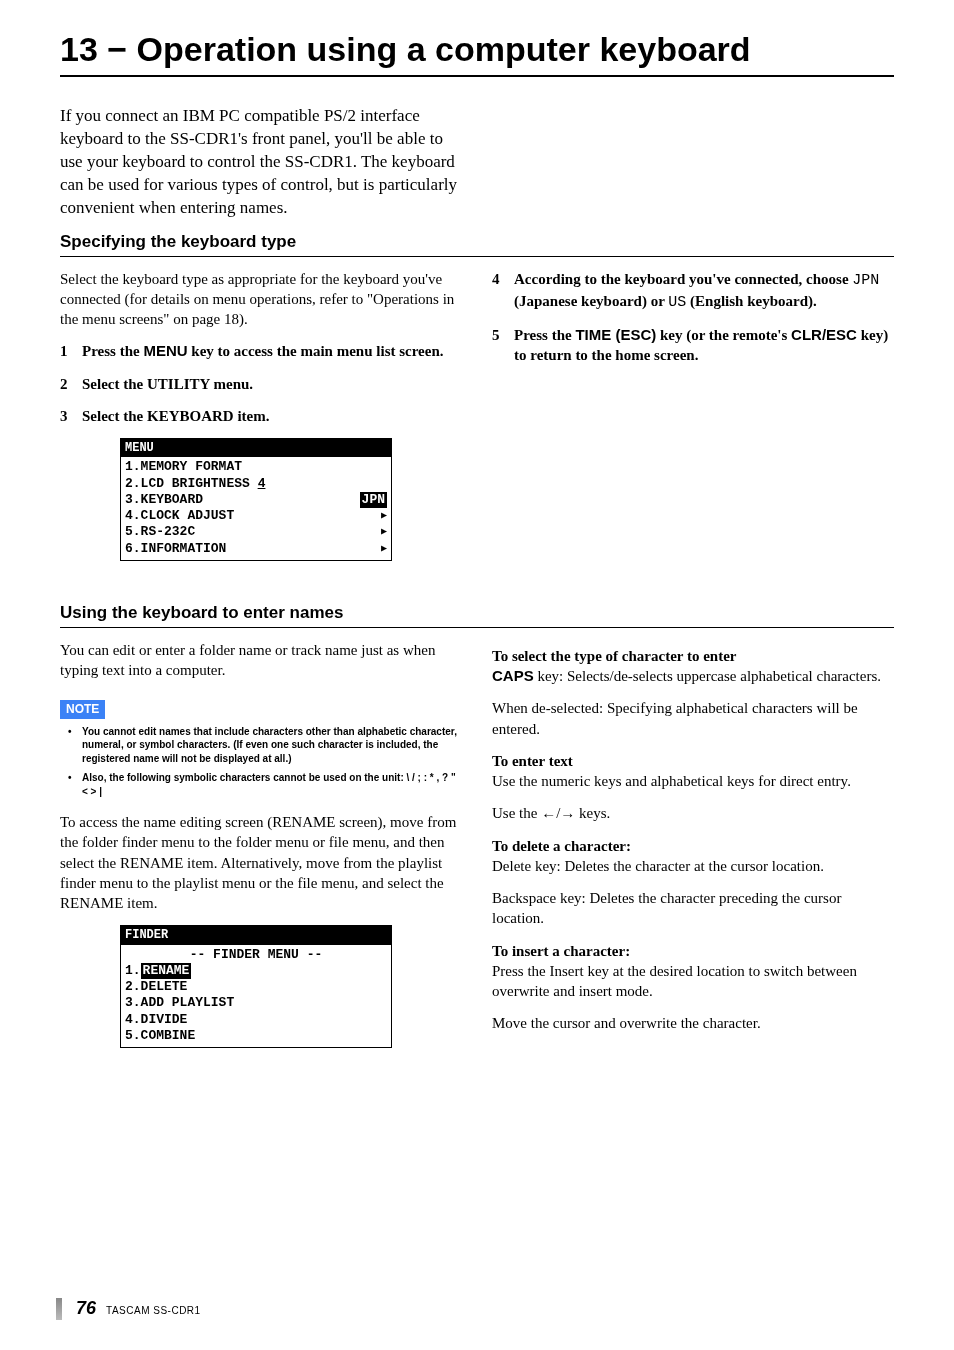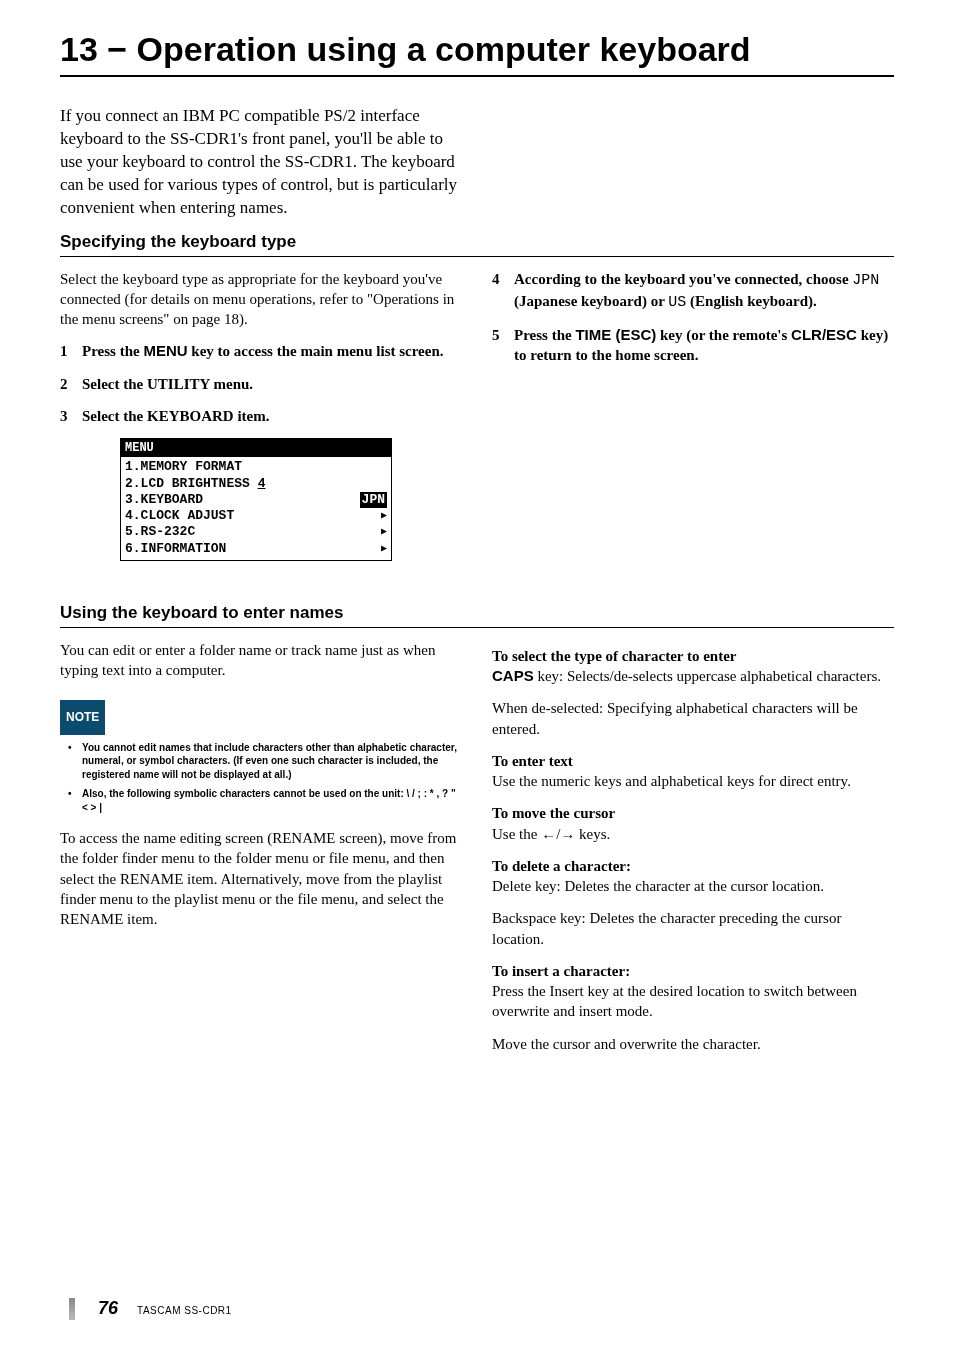--- a/index.html
+++ b/index.html
@@ -103,26 +103,26 @@
   }
   .tri {
     font-size: 10px;
     margin-left: auto;
   }
   .underline {
     text-decoration: underline;
   }
   .note-badge {
     display: inline-block;
-    background: #0c4a6e;
+    background: #3b82f6;
     color: #fff;
     font-family: Arial, sans-serif;
     font-size: 12px;
     font-weight: bold;
-    padding: 9px 6px;
+    padding: 1px 6px;
     margin: 8px 0 6px 0;
   }
   ul.note-list {
     margin: 0 0 14px 0;
     padding-left: 22px;
     list-style: none;
   }
   ul.note-list li {
     position: relative;
     font-family: Verdana, Arial, sans-serif;
@@ -139,24 +139,24 @@
   p.body {
     margin: 0 0 12px 0;
   }
   .subhead {
     font-weight: bold;
     margin-top: 6px;
   }
   .footer {
     position: absolute;
     bottom: 30px;
-    left: 69px;
+    left: 56px;
     display: flex;
     align-items: baseline;
-    gap: 19px;
+    gap: 10px;
     text-align: center;
   }
   .footer .bar {
     width: 6px;
     height: 22px;
     background: linear-gradient(to bottom, #888 0%, #bbb 100%);
     margin-right: 4px;
     align-self: flex-end;
   }
   .footer .pg {
@@ -242,31 +242,41 @@
   <div class="cols">
     <div class="col">
       <p class="body">You can edit or enter a folder name or track name just as when typing text into a computer.</p>
       <div class="note-badge">NOTE</div>
       <ul class="note-list">
         <li>You cannot edit names that include characters other than alphabetic character, numeral, or symbol characters. (If even one such character is included, the registered name will not be displayed at all.)</li>
         <li>Also, the following symbolic characters cannot be used on the unit: \ / ; : * , ? " &lt; &gt; |</li>
       </ul>
       <p class="body">To access the name editing screen (RENAME screen), move from the folder finder menu to the folder menu or file menu, and then select the RENAME item. Alternatively, move from the playlist finder menu to the playlist menu or the file menu, and select the RENAME item.</p>
 
+      <div class="lcd">
+        <div class="header">FINDER</div>
+        <div class="body">
+          <div class="row" style="justify-content:center">-- FINDER MENU --</div>
+          <div class="row"><span>1.</span><span class="invert">RENAME</span></div>
+          <div class="row">2.DELETE</div>
+          <div class="row">3.ADD PLAYLIST</div>
+          <div class="row">4.DIVIDE</div>
+          <div class="row">5.COMBINE</div>
+        </div>
+      </div>
     </div>
 
     <div class="col">
       <div class="subhead">To select the type of character to enter</div>
       <p class="body"><span class="sans" style="font-weight:bold">CAPS</span><span> key: Selects/de-selects uppercase alphabetical characters.</span></p>
       <p class="body">When de-selected: Specifying alphabetical characters will be entered.</p>
 
       <div class="subhead">To enter text</div>
       <p class="body">Use the numeric keys and alphabetical keys for direct entry.</p>
 
-      <div class="subhead">To move the cursor</div>
       <p class="body"><span>Use the </span><span class="arrow">←</span>/<span class="arrow">→</span><span> keys.</span></p>
 
       <div class="subhead">To delete a character:</div>
       <p class="body">Delete key: Deletes the character at the cursor location.</p>
       <p class="body">Backspace key: Deletes the character preceding the cursor location.</p>
 
       <div class="subhead">To insert a character:</div>
       <p class="body">Press the Insert key at the desired location to switch between overwrite and insert mode.</p>
 
       <p class="body">Move the cursor and overwrite the character.</p>

